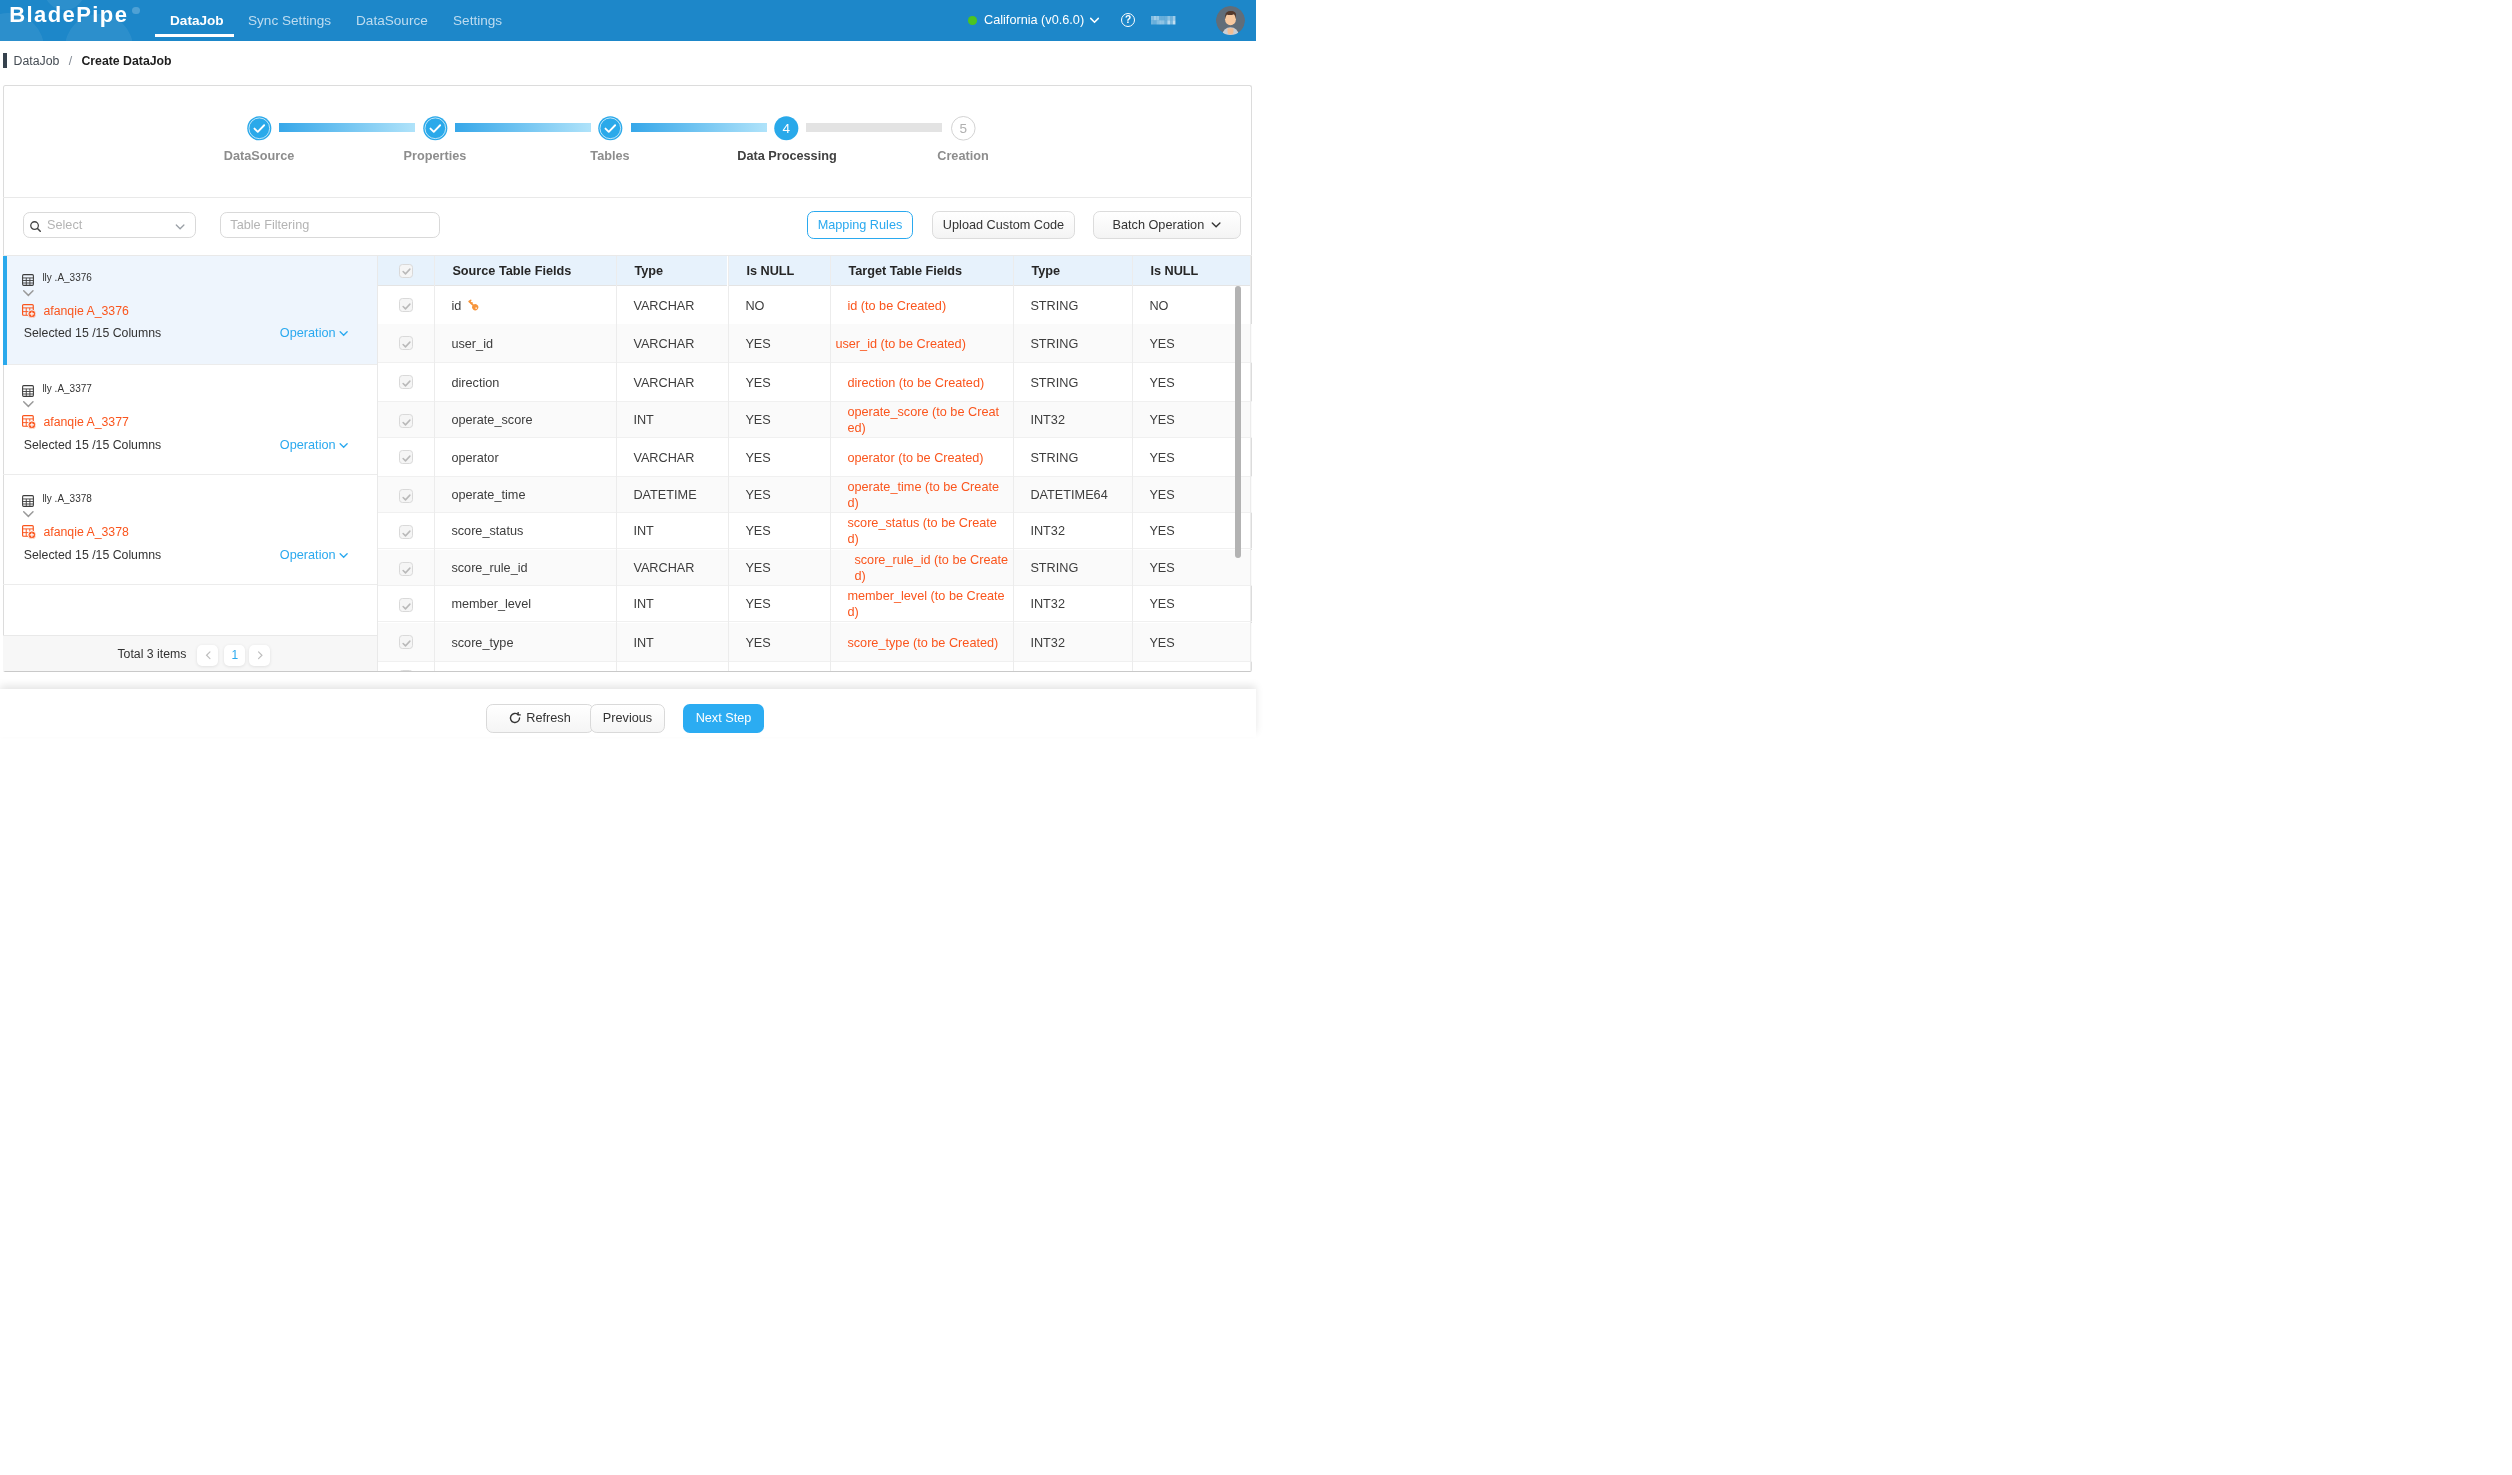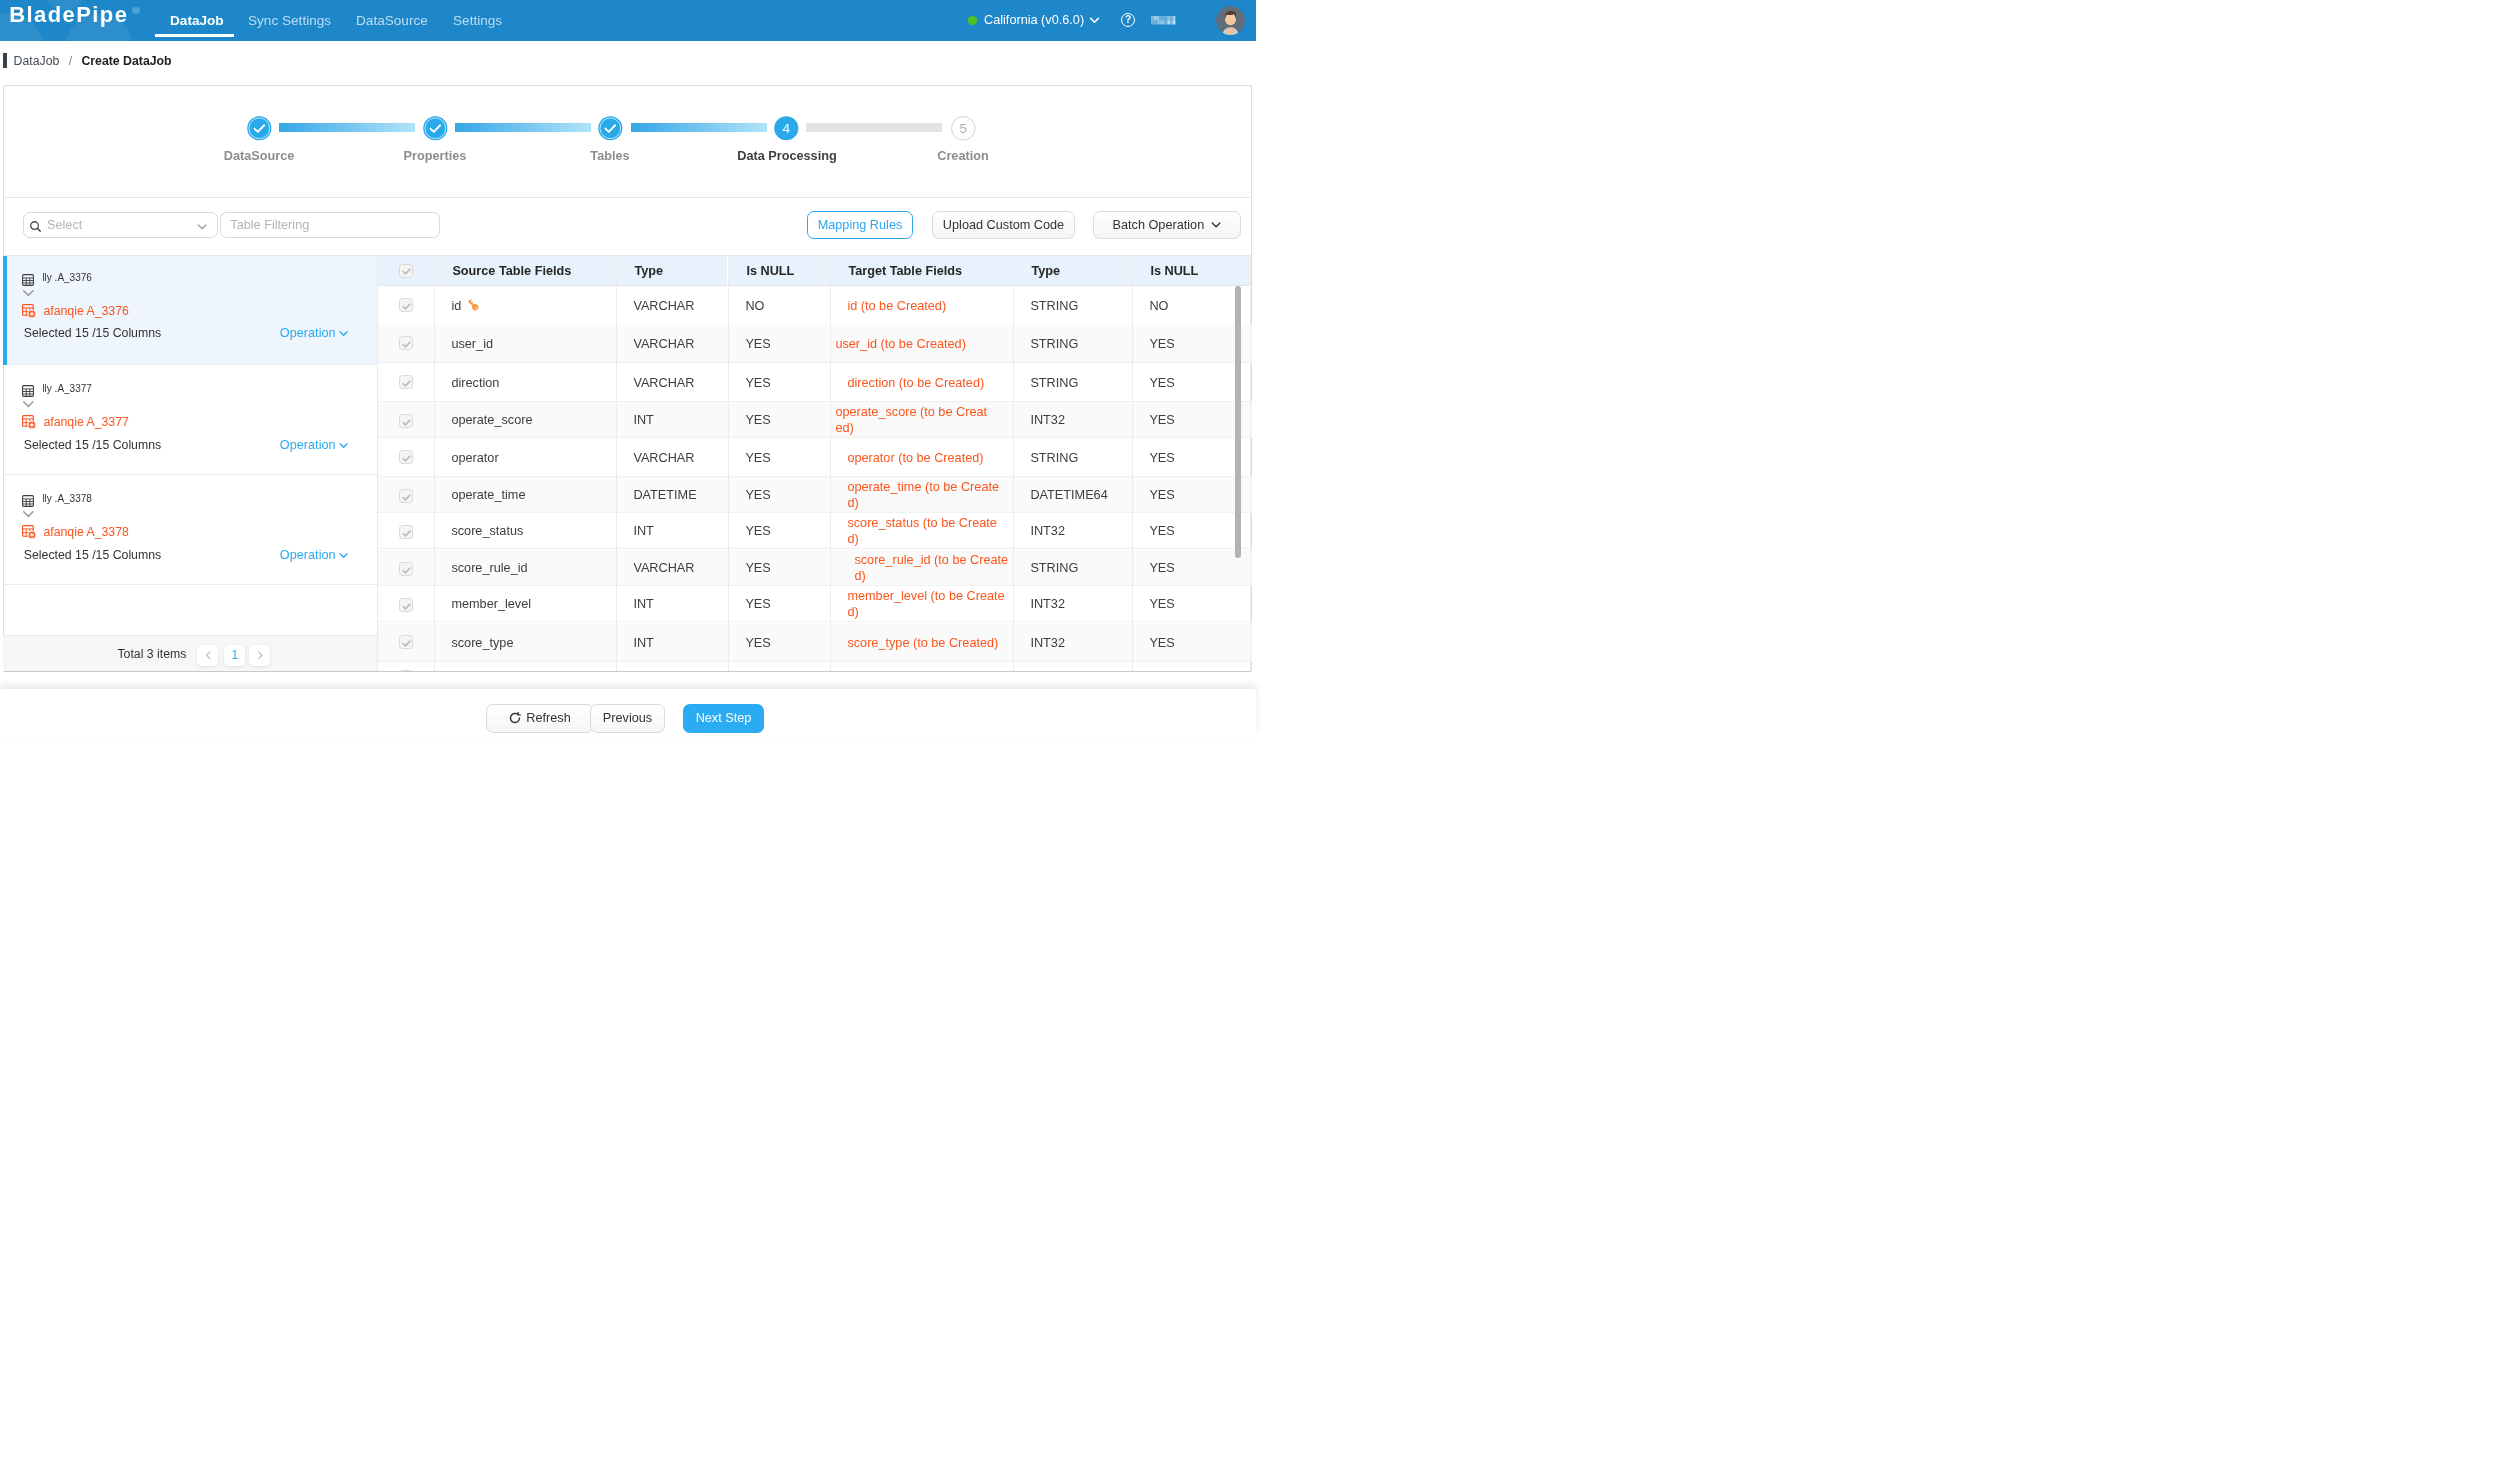--- a/index.html
+++ b/index.html
@@ -28,21 +28,21 @@
 
 #card { position:absolute; left:3.4px; top:85px; width:1249px; height:587px; background:#fff; border:0.8px solid #dcdcdc; border-bottom:1.7px solid #c9c9c9; border-radius:2.5px; }
 #steps-sep { position:absolute; left:3.4px; top:197px; width:1249px; height:0.8px; background:#e9e9e9; }
 .steplabel { position:absolute; top:149px; font-size:12.7px; font-weight:bold; color:#8d8d8d; text-align:center; width:170px; }
 .steplabel.on { color:#404040; }
 .stepbar { position:absolute; top:123px; height:9.3px; background:linear-gradient(90deg,#36a7e9,#b0e3fa); }
 .stepbar.gray { background:#e3e3e3; }
 .stepc { position:absolute; top:116px; width:24.6px; height:24.6px; }
 
 .inp { position:absolute; top:212px; height:26px; border:0.8px solid #d9d9d9; border-radius:6.8px; background:#fff; font-size:12.7px; color:#b4b4b4; }
-#sel { left:23px; width:195px; line-height:24.6px; }
+#sel { left:23px; width:173px; line-height:24.6px; }
 #sel .ph { position:absolute; left:23px; }
 #filt { left:220px; width:220px; line-height:24.6px; }
 #filt .ph { position:absolute; left:9.3px; }
 .btn { position:absolute; top:211px; height:28px; border-radius:6.8px; font-size:12.7px; text-align:center; line-height:26px; }
 #bmap { left:807px; width:106px; border:0.8px solid #2aa9ef; color:#2aa9ef; background:#fff; }
 #bupl { left:932px; width:143px; border:0.8px solid #dcdcdc; color:#333; background:linear-gradient(#ffffff,#f4f4f4); }
 #bbat { left:1093px; width:148px; border:0.8px solid #dcdcdc; color:#333; background:linear-gradient(#ffffff,#f4f4f4); }
 
 #content { position:absolute; left:3.4px; top:255px; width:1249px; height:416px; border-top:0.8px solid #e9e9e9; overflow:hidden; }
 #vsep { position:absolute; left:374px; top:0; width:0.8px; height:416px; background:#e9e9e9; }
@@ -335,21 +335,21 @@
       </div>
   <div class="tr alt" style="top:146px;height:36px;">
         <span class="cbx" style="left:20.4px;top:12px;">
           <svg style="position:absolute;left:1.7px;top:1.7px;" width="11" height="11" viewBox="0 0 13 13">
             <path d="M2.5 6.5 l2.8 2.8 l5.2 -5.6" stroke="#b9b9b9" stroke-width="1.8" fill="none" stroke-linecap="round" stroke-linejoin="round"></path>
           </svg>
         </span>
         <div class="td" style="left:56px;width:182px;padding-left:17px;">operate_score</div>
         <div class="td" style="left:238px;width:111px;padding-left:17px;">INT</div>
         <div class="td" style="left:350px;width:102px;padding-left:17px;">YES</div>
-        <div class="td org" style="left:452px;width:183px;padding-left:5px;">
+        <div class="td org" style="left:452px;width:183px;padding-left:17px;">
           <span>operate_score (to be Creat<br>ed)</span>
         </div>
         <div class="td" style="left:635px;width:119px;padding-left:17px;">INT32</div>
         <div class="td" style="left:754px;width:118px;padding-left:17px;">YES</div>
         <div class="bline"></div>
       </div>
   <div class="tr" style="top:182px;height:39px;">
         <span class="cbx" style="left:20.4px;top:12px;">
           <svg style="position:absolute;left:1.7px;top:1.7px;" width="11" height="11" viewBox="0 0 13 13">
             <path d="M2.5 6.5 l2.8 2.8 l5.2 -5.6" stroke="#b9b9b9" stroke-width="1.8" fill="none" stroke-linecap="round" stroke-linejoin="round"></path>

